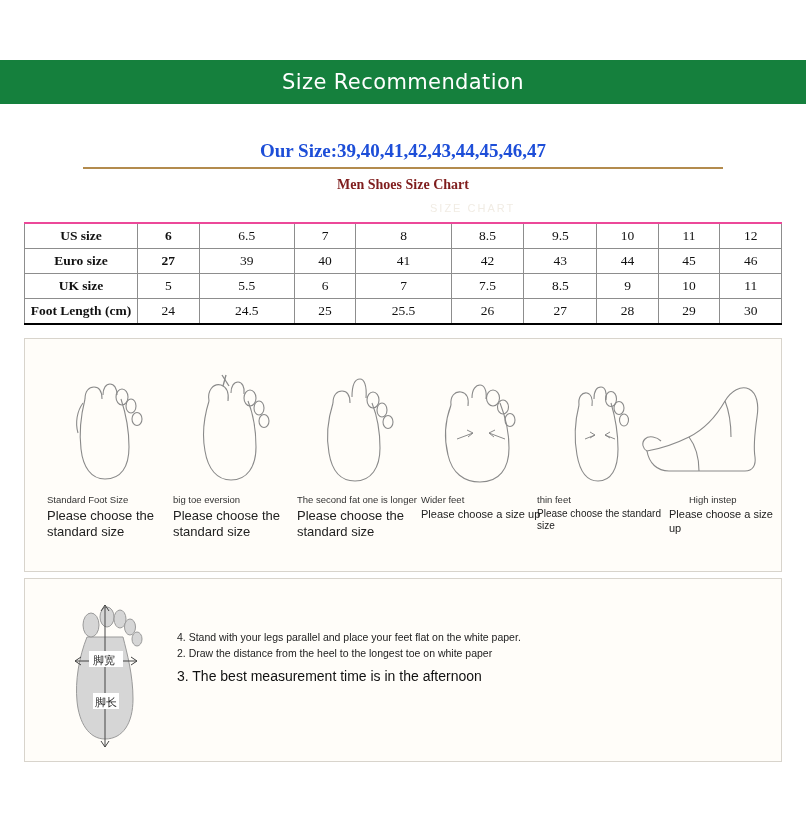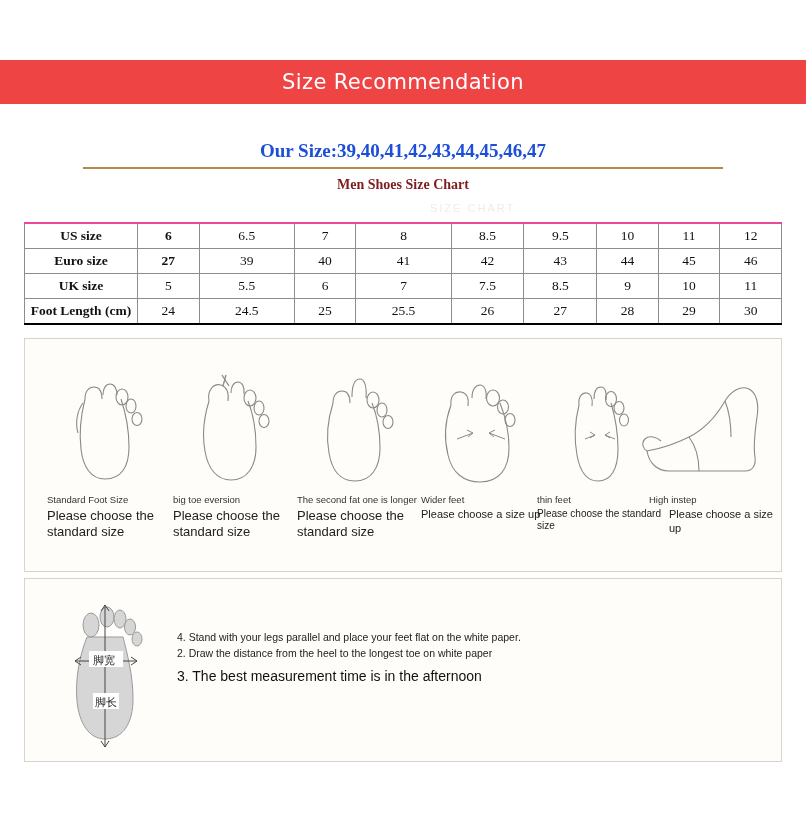--- a/index.html
+++ b/index.html
@@ -20,21 +20,21 @@
     height: 834px;
   }
 
   
   .banner {
     position: absolute;
     left: 0;
     top: 60px;
     width: 806px;
     height: 44px;
-    background: #ef4444;
+    background: #15803d;
     color: #ffffff;
     display: flex;
     align-items: center;
     justify-content: center;
     font-size: 21px;
     letter-spacing: 0.4px;
     font-family: "DejaVu Sans", sans-serif;
     font-weight: 400;
   }
 
@@ -348,21 +348,21 @@
 
     <div class="foot-cell" style="left:608px; width:140px;">
       <svg class="foot-art" width="140" height="140" viewBox="0 0 140 140">
         <g fill="none" stroke="#8a8a8a" stroke-width="1.1">
           <path d="M14 98 C26 96 40 92 56 84 C72 76 84 62 92 48 C98 38 108 32 116 36 C124 40 126 52 124 64 C122 78 120 92 122 104 C123 112 120 118 112 118 L36 118 C24 118 16 110 14 98 Z"></path>
           <path d="M14 98 C10 96 8 90 12 86 C16 82 24 84 28 88"></path>
           <path d="M56 84 C62 92 66 104 66 118"></path>
           <path d="M92 48 C96 58 98 70 98 84"></path>
         </g>
       </svg>
-      <div class="cap-small" style="margin-left:16px;">High instep</div>
+      <div class="cap-small" style="margin-left:56px;">High instep</div>
       <div class="cap-big" style="font-size:11px; margin-left:36px;">Please choose a size up</div>
     </div>
   </div>
 
   <div class="panel panel-measure">
     <svg class="measure-art" width="130" height="165" viewBox="0 0 130 165">
       <g fill="#d6d6d6" stroke="#9a9a9a" stroke-width="1">
         <path d="M46 48 C38 68 34 92 36 112 C38 134 48 150 64 150 C82 150 92 134 92 110 C92 86 86 64 82 48 Z"></path>
       </g>
       <g fill="#d6d6d6" stroke="#9a9a9a" stroke-width="1">

